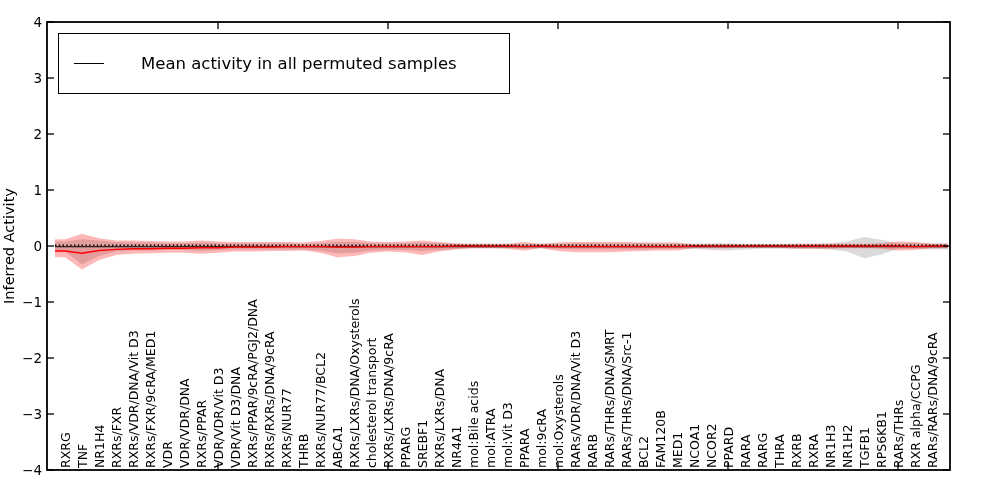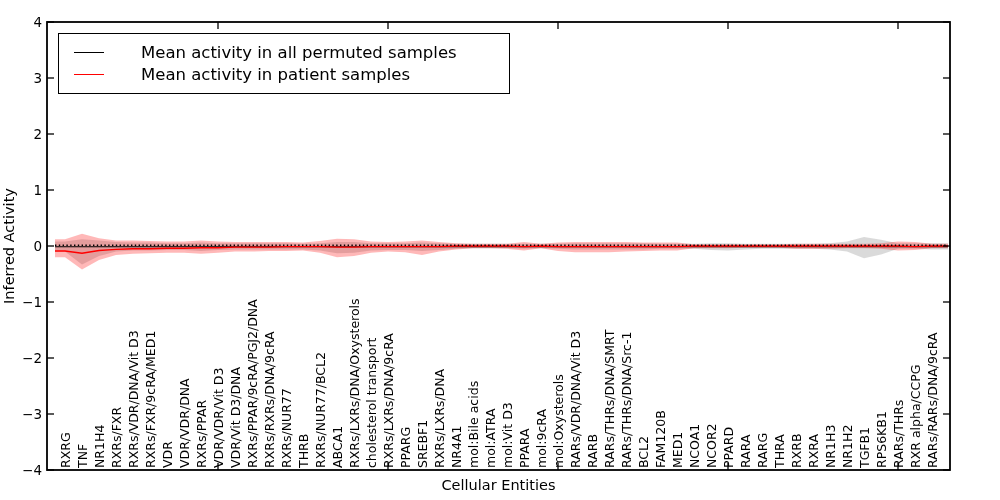--- a/index.html
+++ b/index.html
@@ -71,21 +71,20 @@
       <line x1="388.0" y1="470" x2="388.0" y2="463" stroke="#000" stroke-width="1.3"></line>
       <line x1="558.0" y1="22" x2="558.0" y2="29" stroke="#000" stroke-width="1.3"></line>
       <line x1="558.0" y1="470" x2="558.0" y2="463" stroke="#000" stroke-width="1.3"></line>
       <line x1="728.0" y1="22" x2="728.0" y2="29" stroke="#000" stroke-width="1.3"></line>
       <line x1="728.0" y1="470" x2="728.0" y2="463" stroke="#000" stroke-width="1.3"></line>
       <line x1="898.0" y1="22" x2="898.0" y2="29" stroke="#000" stroke-width="1.3"></line>
       <line x1="898.0" y1="470" x2="898.0" y2="463" stroke="#000" stroke-width="1.3"></line>
     </svg>
 
   <div class="y-label">Inferred Activity</div>
-  <div class="x-label">Cellular Entities</div>
 
   <div id="ytick-labels">
       <div class="ytick-label" style="top: 14px;">4</div>
       <div class="ytick-label" style="top: 70px;">3</div>
       <div class="ytick-label" style="top: 126px;">2</div>
       <div class="ytick-label" style="top: 182px;">1</div>
       <div class="ytick-label" style="top: 238px;">0</div>
       <div class="ytick-label" style="top: 294px;">−1</div>
       <div class="ytick-label" style="top: 350px;">−2</div>
       <div class="ytick-label" style="top: 406px;">−3</div>
@@ -144,19 +143,15 @@
       <div class="cat-label" style="left: 891.5px; top: 468px;">RARs/THRs</div>
       <div class="cat-label" style="left: 908.5px; top: 468px;">RXR alpha/CCPG</div>
       <div class="cat-label" style="left: 925.5px; top: 468px;">RARs/RARs/DNA/9cRA</div>
     </div>
 
   <div class="legend">
     <div class="legend-row">
       <span class="legend-line" style="border-top-color:#000000;"></span>
       <span class="legend-text">Mean activity in all permuted samples</span>
     </div>
-    <div class="legend-row">
-      <span class="legend-line" style="border-top-color:#ff0000;"></span>
-      <span class="legend-text">Mean activity in patient samples</span>
-    </div>
   </div>
 
 </div>
 
 </body></html>

